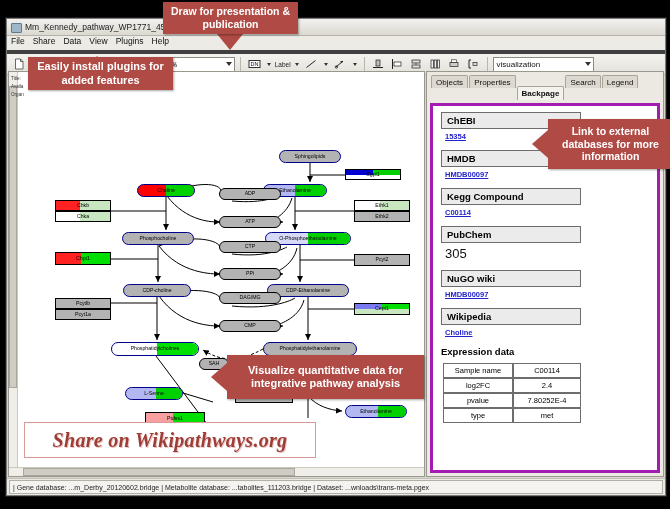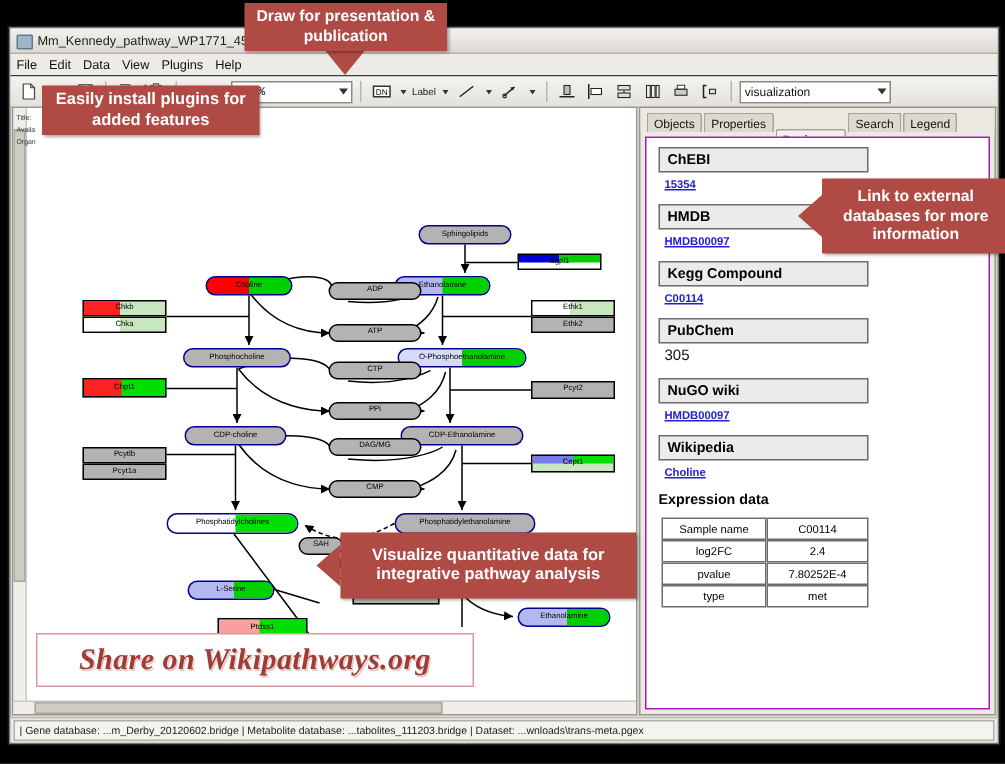--- a/index.html
+++ b/index.html
@@ -9,21 +9,21 @@
   
   .window{position:absolute;left:6px;top:18px;width:658px;height:476px;background:#d8d5cd;
           border:1px solid #7a7a7a;box-shadow:0 0 0 1px #1a1a1a;}
   .titlebar{height:16px;background:linear-gradient(#f2f1ee,#dcd9d1);border-bottom:1px solid #b5b2aa;
             display:flex;align-items:center;padding:0 4px;}
   .titlebar .tb-icon{width:10px;height:10px;margin-right:4px;position:relative;flex:0 0 auto;}
   .titlebar .tb-icon:before{content:"";position:absolute;left:0;top:1px;width:9px;height:8px;
             background:#9fb6c9;border:1px solid #5f7b92;border-radius:1px;}
   .tb-title{font-size:8.5px;color:#1b1b1b;white-space:nowrap;overflow:hidden;}
 
-  .menubar{height:14px;background:#ecebe6;border-bottom:1px solid #404040;display:flex;align-items:center;
+  .menubar{height:14px;background:#ecebe6;border-bottom:4px solid #404040;display:flex;
            padding-left:4px;gap:8px;}
   .menubar span{font-size:8.5px;color:#111;}
 
   .toolbar{height:20px;background:linear-gradient(#f4f3ef,#e3e1da);border-bottom:1px solid #bbb8b0;
            display:flex;align-items:center;padding:0 3px;gap:2px;}
   .tbtn{width:15px;height:15px;display:flex;align-items:center;justify-content:center;border:1px solid transparent;}
   .tbtn svg{display:block;}
   .tsep{width:1px;height:14px;background:#b9b6ae;margin:0 3px;}
   .zoomlbl{font-size:8px;color:#111;margin:0 2px 0 4px;}
   .combo{height:13px;background:#fff;border:1px solid #8d8a83;display:flex;align-items:center;
@@ -39,27 +39,27 @@
   .leftscroll{position:absolute;left:0;top:0;bottom:0;width:8px;background:#efeee9;border-right:1px solid #cbc8c0;}
   .bottomscroll{position:absolute;left:0;right:0;bottom:0;height:8px;background:#efeee9;border-top:1px solid #cbc8c0;}
   .scrollthumb{position:absolute;background:#cfccc4;border:1px solid #a9a69e;}
 
   .sidepanel{position:relative;width:236px;flex:0 0 236px;background:#ece9e2;margin:1px 1px 1px 0;
              border:1px solid #9a978f;display:flex;flex-direction:column;}
   .tabsrow{display:flex;align-items:flex-end;height:15px;padding-left:4px;gap:1px;background:#ece9e2;}
   .tab{font-size:8px;padding:2px 4px 1px;border:1px solid #a8a49c;border-bottom:none;background:#ddd9d1;
        color:#111;border-radius:2px 2px 0 0;position:relative;top:1px;}
   .tab.active{background:#f4f2ed;font-weight:bold;padding-bottom:2px;top:13px;}
-  .panelbody{flex:1 1 auto;background:#fff;border:1px solid #a21caf;margin:4px 3px 3px 3px;overflow:hidden;position:relative;
+  .panelbody{flex:1 1 auto;background:#fff;border:3px solid #a21caf;margin:16px 3px 3px 3px;overflow:hidden;position:relative;
              padding:6px 8px;}
 
   .bpsec{background:#ebebeb;border:1px solid #6d6d6d;font-size:9.5px;font-weight:bold;color:#000;
          padding:2px 5px;width:140px;box-sizing:border-box;margin-bottom:3px;}
   .bplink{font-size:7.5px;color:#2222cc;text-decoration:underline;font-weight:bold;display:block;margin:0 0 9px 4px;}
-  .bptext{font-size:10px;color:#111;display:block;margin:0 0 9px 4px;}
+  .bptext{font-size:13px;color:#111;display:block;margin:0 0 9px 4px;}
   .exprhdr{font-size:9.5px;font-weight:bold;color:#000;margin:2px 0 6px 0;}
   .geneid{font-size:7.5px;color:#111;margin-bottom:2px;}
   table.exprtbl{border-collapse:separate;border-spacing:0;margin-left:2px;}
   table.exprtbl td{border:1px solid #6d6d6d;font-size:7.5px;text-align:center;padding:2px 4px;
                    background:#fff;color:#000;height:9px;}
   table.exprtbl td.k{width:60px;}
   table.exprtbl td.v{width:58px;}
 
   
   .statusbar{position:absolute;left:0;right:0;bottom:0;height:16px;background:#ebe9e3;border-top:1px solid #c3c0b8;
@@ -102,21 +102,21 @@
 
   <div class="window">
 
     <div class="titlebar">
       <span class="tb-icon"></span>
       <span class="tb-title">Mm_Kennedy_pathway_WP1771_45176.gpml</span>
     </div>
 
     <div class="menubar">
       <span>File</span>
-      <span>Edit</span>
+      <span>Share</span>
       <span>Data</span>
       <span>View</span>
       <span>Plugins</span>
       <span>Help</span>
     </div>
 
     <div class="toolbar">
       <div class="tbtn">
         <svg width="12" height="12" viewBox="0 0 12 12">
             <path d="M2.5 1h5l2.5 2.5v7.5h-7.5z" fill="#fff" stroke="#444" stroke-width=".8"></path>

